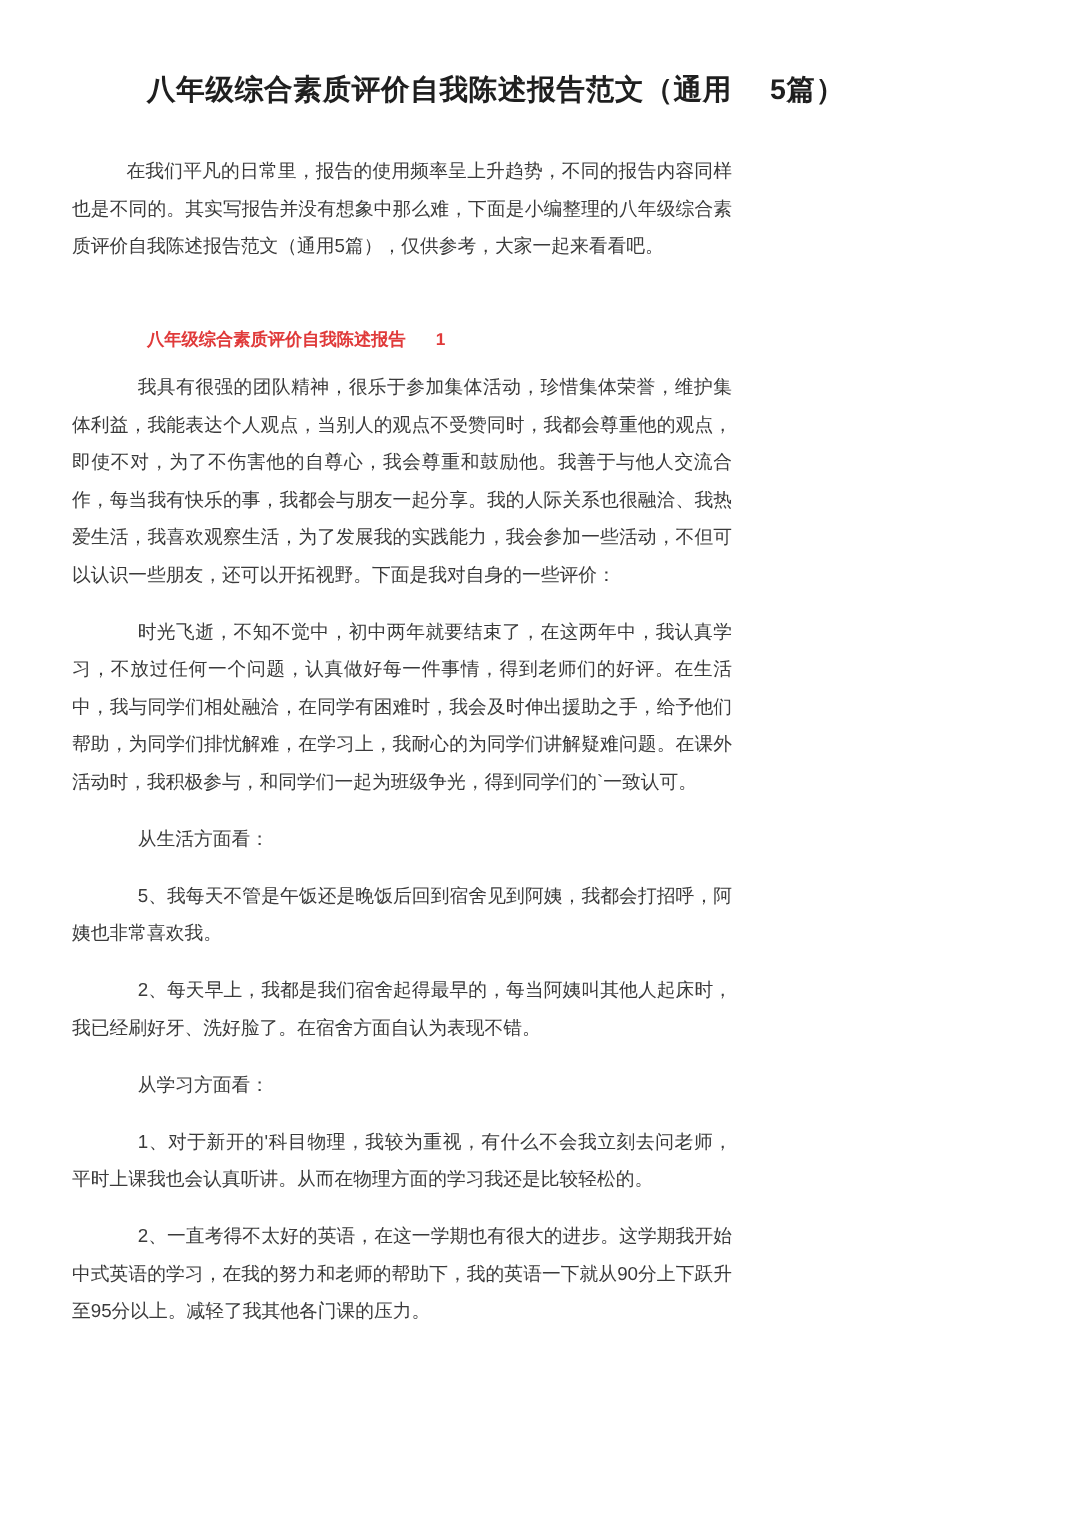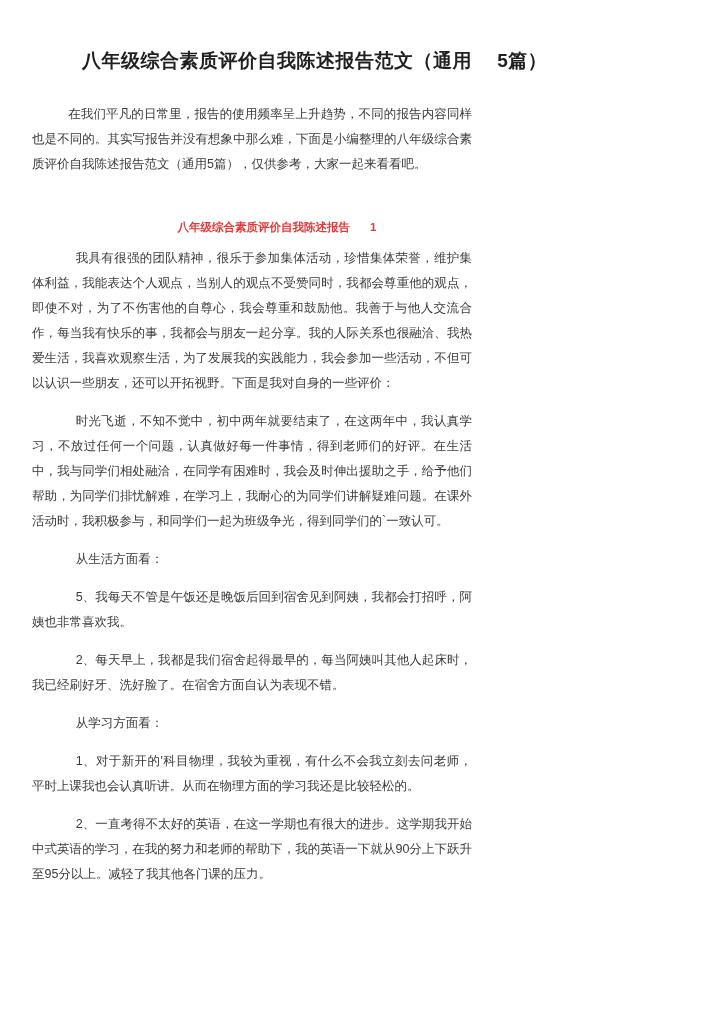--- a/index.html
+++ b/index.html
@@ -9,20 +9,21 @@
     height: 1018px;
     font-family: "Liberation Sans", sans-serif;
     overflow: hidden;
   }
   .page {
     position: relative;
     width: 600px;
     height: 1018px;
     background: #ffffff;
     overflow: hidden;
+    margin-left: 16px;
   }
   .doc-title {
     margin: 48px 40px 0 82px;
     font-size: 19px;
     line-height: 26px;
     font-weight: bold;
     color: #1f1f1f;
     letter-spacing: 0.5px;
     white-space: nowrap;
   }
@@ -42,21 +43,21 @@
   .intro {
     margin-top: 28px;
     text-indent: 2.9em;
   }
   .sec-heading {
     margin: 42px 0 11px 50px; 
     font-size: 11.5px;
     line-height: 16px;
     font-weight: bold;
     color: var(--accent, #e03a3a);
-    text-align: center;
+    text-align: left;
   }
   .sec-num {
     margin-left: 20px;
   }
   .body-para {
     margin: 0 0 13px 0;
     text-indent: 3.5em;
   }
 </style>
 </head>

